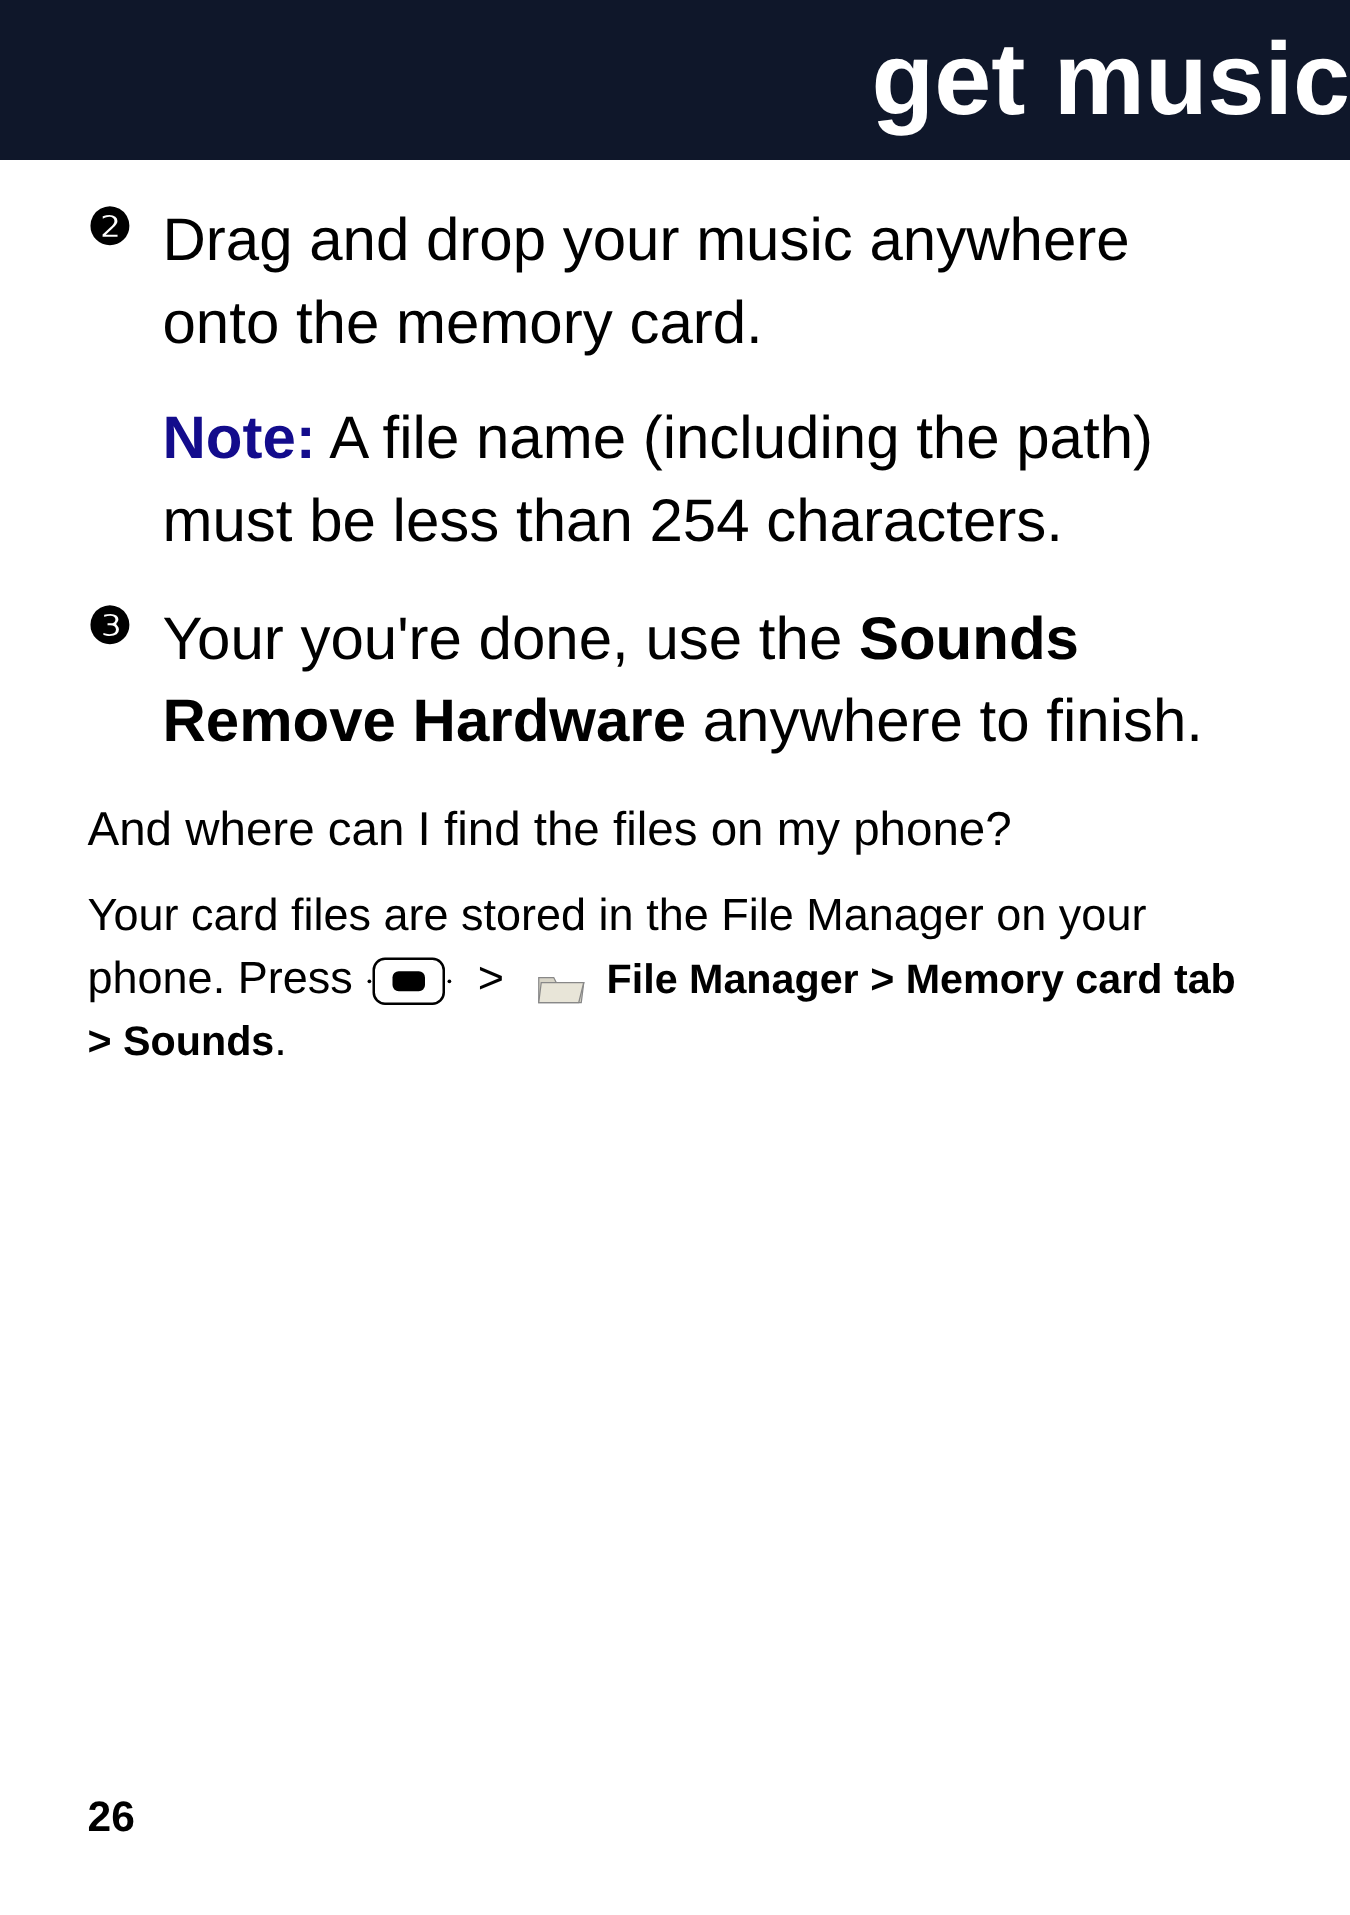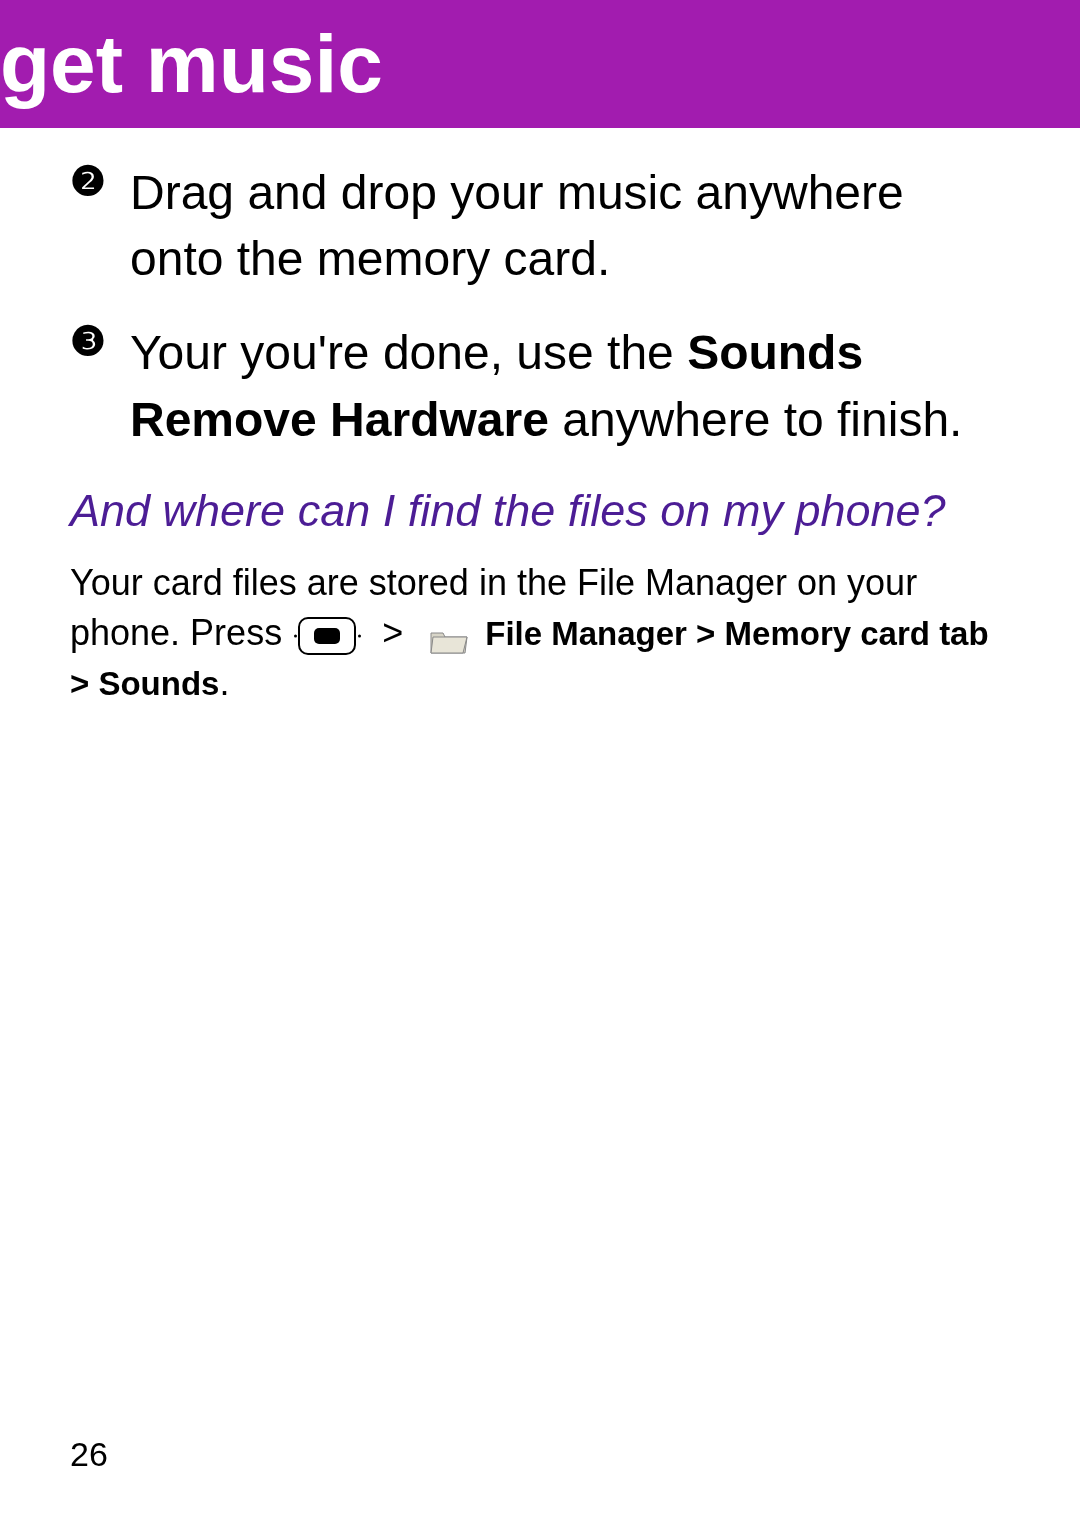--- a/index.html
+++ b/index.html
@@ -8,25 +8,26 @@
       box-sizing: border-box;
     }
     body {
       width: 1080px;
       height: 1532px;
       font-family: Arial, Helvetica, sans-serif;
       background: #ffffff;
       position: relative;
     }
     .header {
-      background: #a21caf;
+      background: #0f172a;
       height: 128px;
       display: flex;
       align-items: center;
-      justify-content: flex-start;
+      justify-content: flex-end;
+      padding-left: 36px;
     }
     .header-title {
       color: #ffffff;
       font-size: 82px;
       font-weight: bold;
     }
     .content {
       padding: 32px 70px 0 70px;
     }
     .step {
@@ -54,27 +55,26 @@
       margin-top: 26px;
     }
     .note-label {
       font-weight: bold;
       color: #130c8c;
     }
     .bold-text {
       font-weight: bold;
     }
     .section-heading {
-      color: #4c1d95;
-      font-size: 45px;
+      color: #000000;
+      font-size: 38px;
       line-height: 1.35;
       margin-top: 26px;
       margin-bottom: 16px;
       font-weight: normal;
-      font-style: italic;
     }
     .body-text {
       font-size: 36px;
       color: #000000;
       line-height: 1.4;
     }
     .key-icon {
       display: inline-block;
       width: 58px;
       height: 38px;
@@ -125,37 +125,40 @@
     }
     .path-text {
       font-weight: bold;
       font-size: 33px;
     }
     .page-number {
       position: absolute;
       bottom: 58px;
       left: 70px;
       font-size: 34px;
-      font-weight: normal;
+      font-weight: bold;
       color: #000000;
     }
   </style>
 </head>
 <body>
 
 <div class="header">
   <div class="header-title">get music</div>
 </div>
 
 <div class="content">
 
   <div class="step">
     <div class="step-number">❷</div>
     <div class="step-content">
       <div class="step-text">Drag and drop your music anywhere onto the memory card.</div>
+      <div class="step-text note-block">
+        <span class="note-label">Note:</span><span> A file name (including the path) must be less than 254 characters.</span>
+      </div>
     </div>
   </div>
 
   <div class="step">
     <div class="step-number">❸</div>
     <div class="step-content">
       <div class="step-text">
         <span>Your you're done, use the </span><span class="bold-text">Sounds Remove Hardware</span><span> anywhere to finish.</span>
       </div>
     </div>

